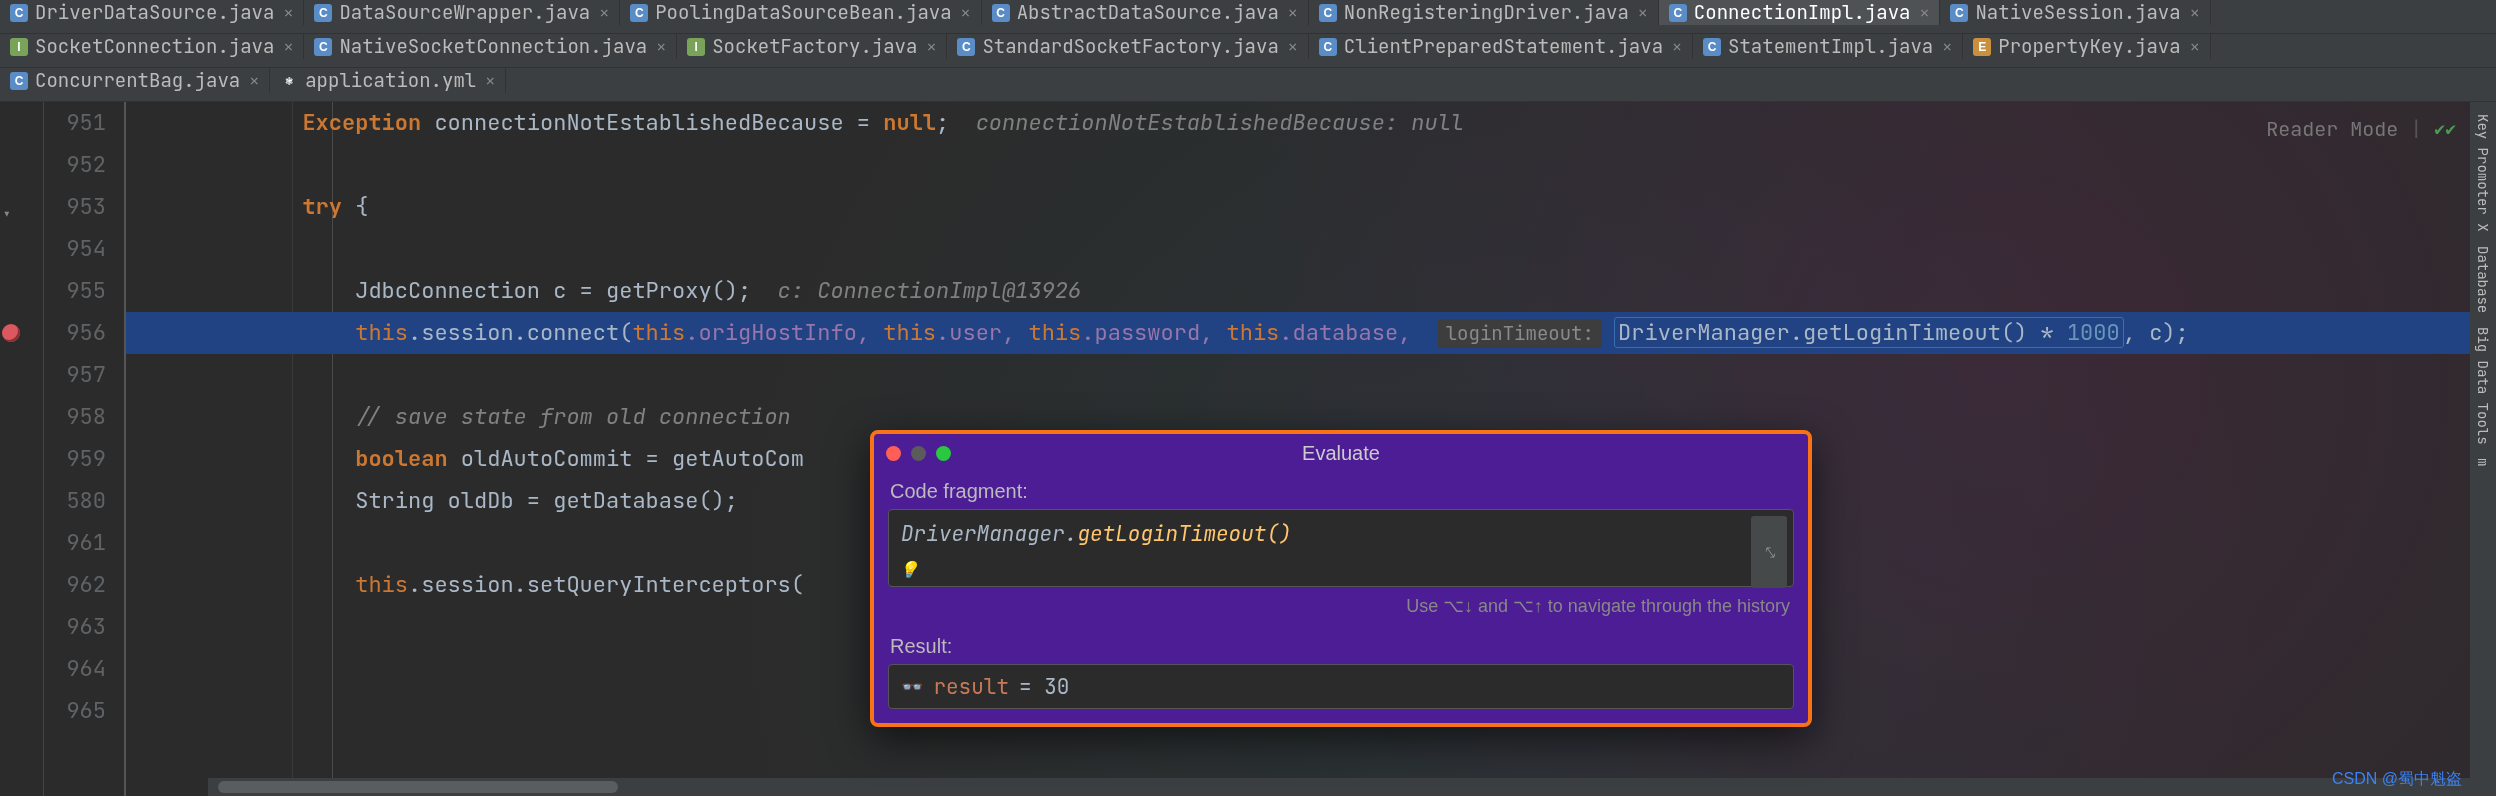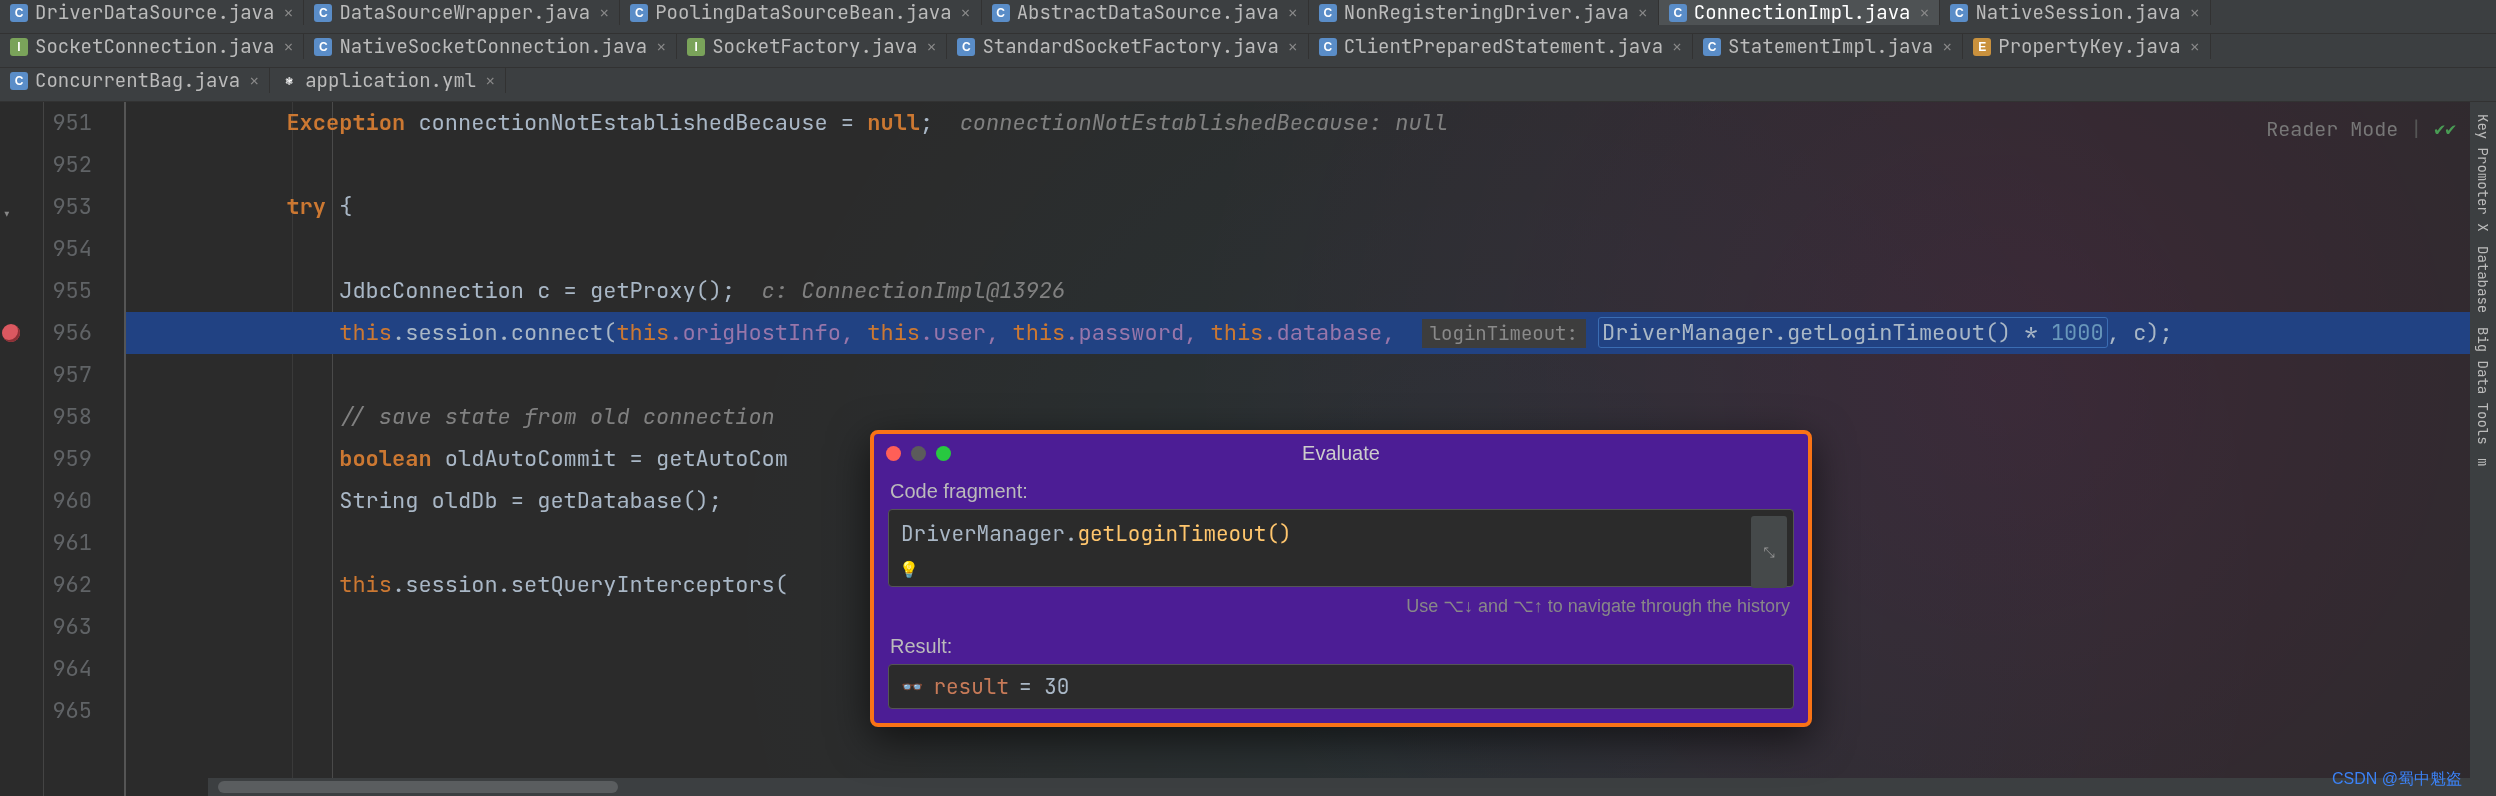--- a/index.html
+++ b/index.html
@@ -69,21 +69,21 @@
 .bg-art {
   position:absolute;
   inset:0;
   background: radial-gradient(circle at 80% 40%, rgba(255,0,180,0.08), transparent 40%),
               radial-gradient(circle at 60% 70%, rgba(0,200,255,0.05), transparent 50%);
   pointer-events:none;
 }
 .gutter {
   width: 82px;
   text-align: right;
-  padding-right: 32px;
+  padding-right: 18px;
   color: #606366;
   font-size: 22px;
   line-height: 42px;
   user-select: none;
   position: relative;
   border-right: 2px solid #555;
 }
 .gutter .ln { height: 42px; position:relative; }
 .gutter .breakpoint::before {
   content:"";
@@ -104,21 +104,21 @@
 .gutter-margin {
   width: 44px;
   border-right:1px solid #444;
 }
 .code {
   flex: 1;
   font-size: 22px;
   line-height: 42px;
   position: relative;
 }
-.code-line { height:42px; white-space: pre; padding-left: 2px; position:relative; }
+.code-line { height:42px; white-space: pre; padding-left: 18px; position:relative; }
 .hl-line { background: #214283; }
 .kw { color: #cc7832; font-weight: bold; }
 .kw2 { color: #cc7832; }
 .comment { color: #808080; font-style: italic; }
 .field { color: #9876aa; }
 .num { color: #6897bb; }
 .param-hint {
   background: #3d3d3d;
   color: #8a8a8a;
   padding: 2px 8px;
@@ -228,20 +228,21 @@
 .popup .code-input {
   margin: 0 14px;
   background: #2b2b2b;
   border: 1px solid #555;
   border-radius: 4px;
   padding: 10px 12px 24px;
   font-family: "JetBrains Mono", monospace;
   font-size: 21px;
   position:relative;
   min-height: 78px;
+  font-style: italic;
 }
 .popup .code-input .bulb {
   position:absolute;
   left:10px; bottom:6px;
   color:#ff5370;
   font-size:16px;
 }
 .popup .code-input .collapse-btn {
   position:absolute;
   right:6px; top:6px;
@@ -381,21 +382,21 @@
   <div class="gutter" id="gutter">
       <div class="ln">951</div>
       <div class="ln">952</div>
       <div class="ln bookmark">953</div>
       <div class="ln">954</div>
       <div class="ln">955</div>
       <div class="ln breakpoint">956</div>
       <div class="ln">957</div>
       <div class="ln">958</div>
       <div class="ln">959</div>
-      <div class="ln">960</div>
+      <div class="ln">580</div>
       <div class="ln">961</div>
       <div class="ln">962</div>
       <div class="ln">963</div>
       <div class="ln">964</div>
       <div class="ln">965</div>
     </div>
   <div class="code">
     <div class="guide g1"></div>
     <div class="guide g2"></div>
 

